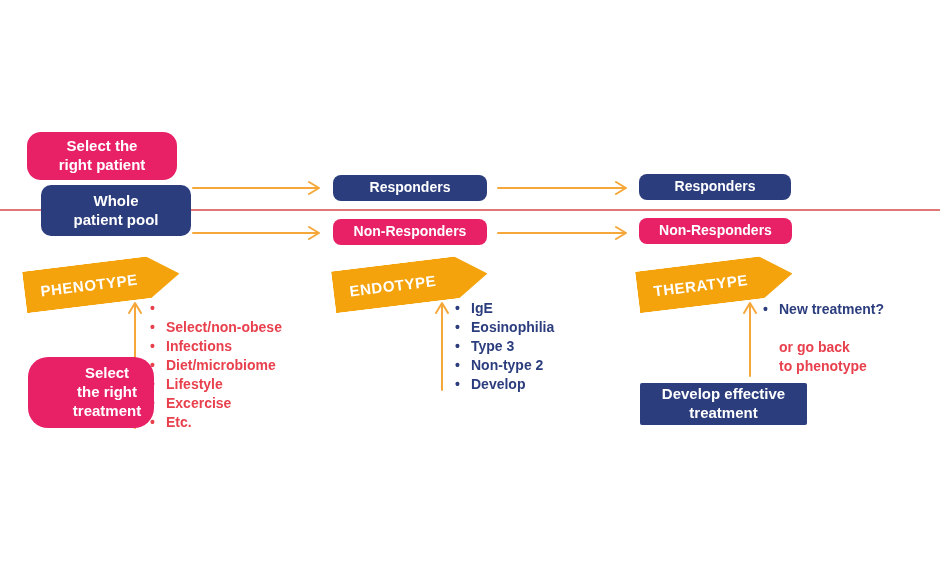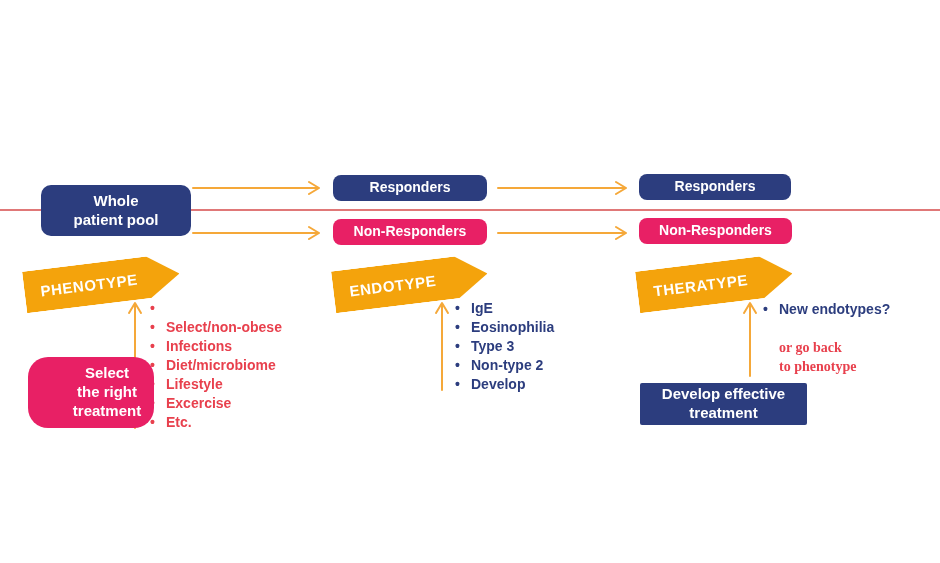--- a/index.html
+++ b/index.html
@@ -40,39 +40,41 @@
   .banner-endotype{left:333px;top:262px;width:155px;}
   .banner-theratype{left:637px;top:262px;width:156px;}
   .blist{position:absolute; z-index:2; font-size:14px;}
   .blist .li{display:flex; line-height:19px;}
   .blist .dot{width:16px; flex:0 0 16px;}
   .list-phenotype{left:150px;top:299px;color:var(--red);}
   .list-endotype{left:455px;top:299px;color:var(--navy);}
   .list-theratype{left:763px;top:300px;color:var(--navy);}
   .note-theratype{
     position:absolute; z-index:2; left:779px; top:338px;
-    color:var(--red); font-size:14px; line-height:19px; white-space:pre-line;font-family:Liberation Serif, serif;
+    color:var(--red); font-size:14px; line-height:19px; white-space:pre-line;
   }
 </style>
 </head>
 <body>
 
 <div class="canvas">
 
   <svg class="arrow-layer" width="940" height="563" viewBox="0 0 940 563">
     <line class="hline" x1="0" y1="210" x2="940" y2="210"></line>
     <path class="arrow" d="M193 188 L318 188 M309 182 L319 188 L309 194"></path>
     <path class="arrow" d="M193 233 L318 233 M309 227 L319 233 L309 239"></path>
     <path class="arrow" d="M498 188 L625 188 M616 182 L626 188 L616 194"></path>
     <path class="arrow" d="M498 233 L625 233 M616 227 L626 233 L616 239"></path>
     <path class="arrow" d="M135 428 L135 304 M129 313 L135 303 L141 313"></path>
     <path class="arrow" d="M442 390 L442 304 M436 313 L442 303 L448 313"></path>
     <path class="arrow" d="M750 376 L750 304 M744 313 L750 303 L756 313"></path>
   </svg>
 
+  <div class="box pink box-select-patient">Select the
+right patient</div>
 
   <div class="box navy box-whole-pool">Whole
 patient pool</div>
 
   <div class="box navy box-resp1">Responders</div>
 
   <div class="box pink box-nonresp1">Non-Responders</div>
 
   <div class="box navy box-resp2">Responders</div>
 
@@ -139,21 +141,21 @@
       </div>
     <div class="li">
         <span class="dot">•</span>
         <span>Develop</span>
       </div>
   </div>
 
   <div class="blist list-theratype">
     <div class="li">
         <span class="dot">•</span>
-        <span>New endotypes?</span>
+        <span>New treatment?</span>
       </div>
   </div>
 
   <div class="note-theratype">or go back
 to phenotype</div>
 
   <div class="box pink box-select-treatment">Select
 the right
 treatment</div>
 

